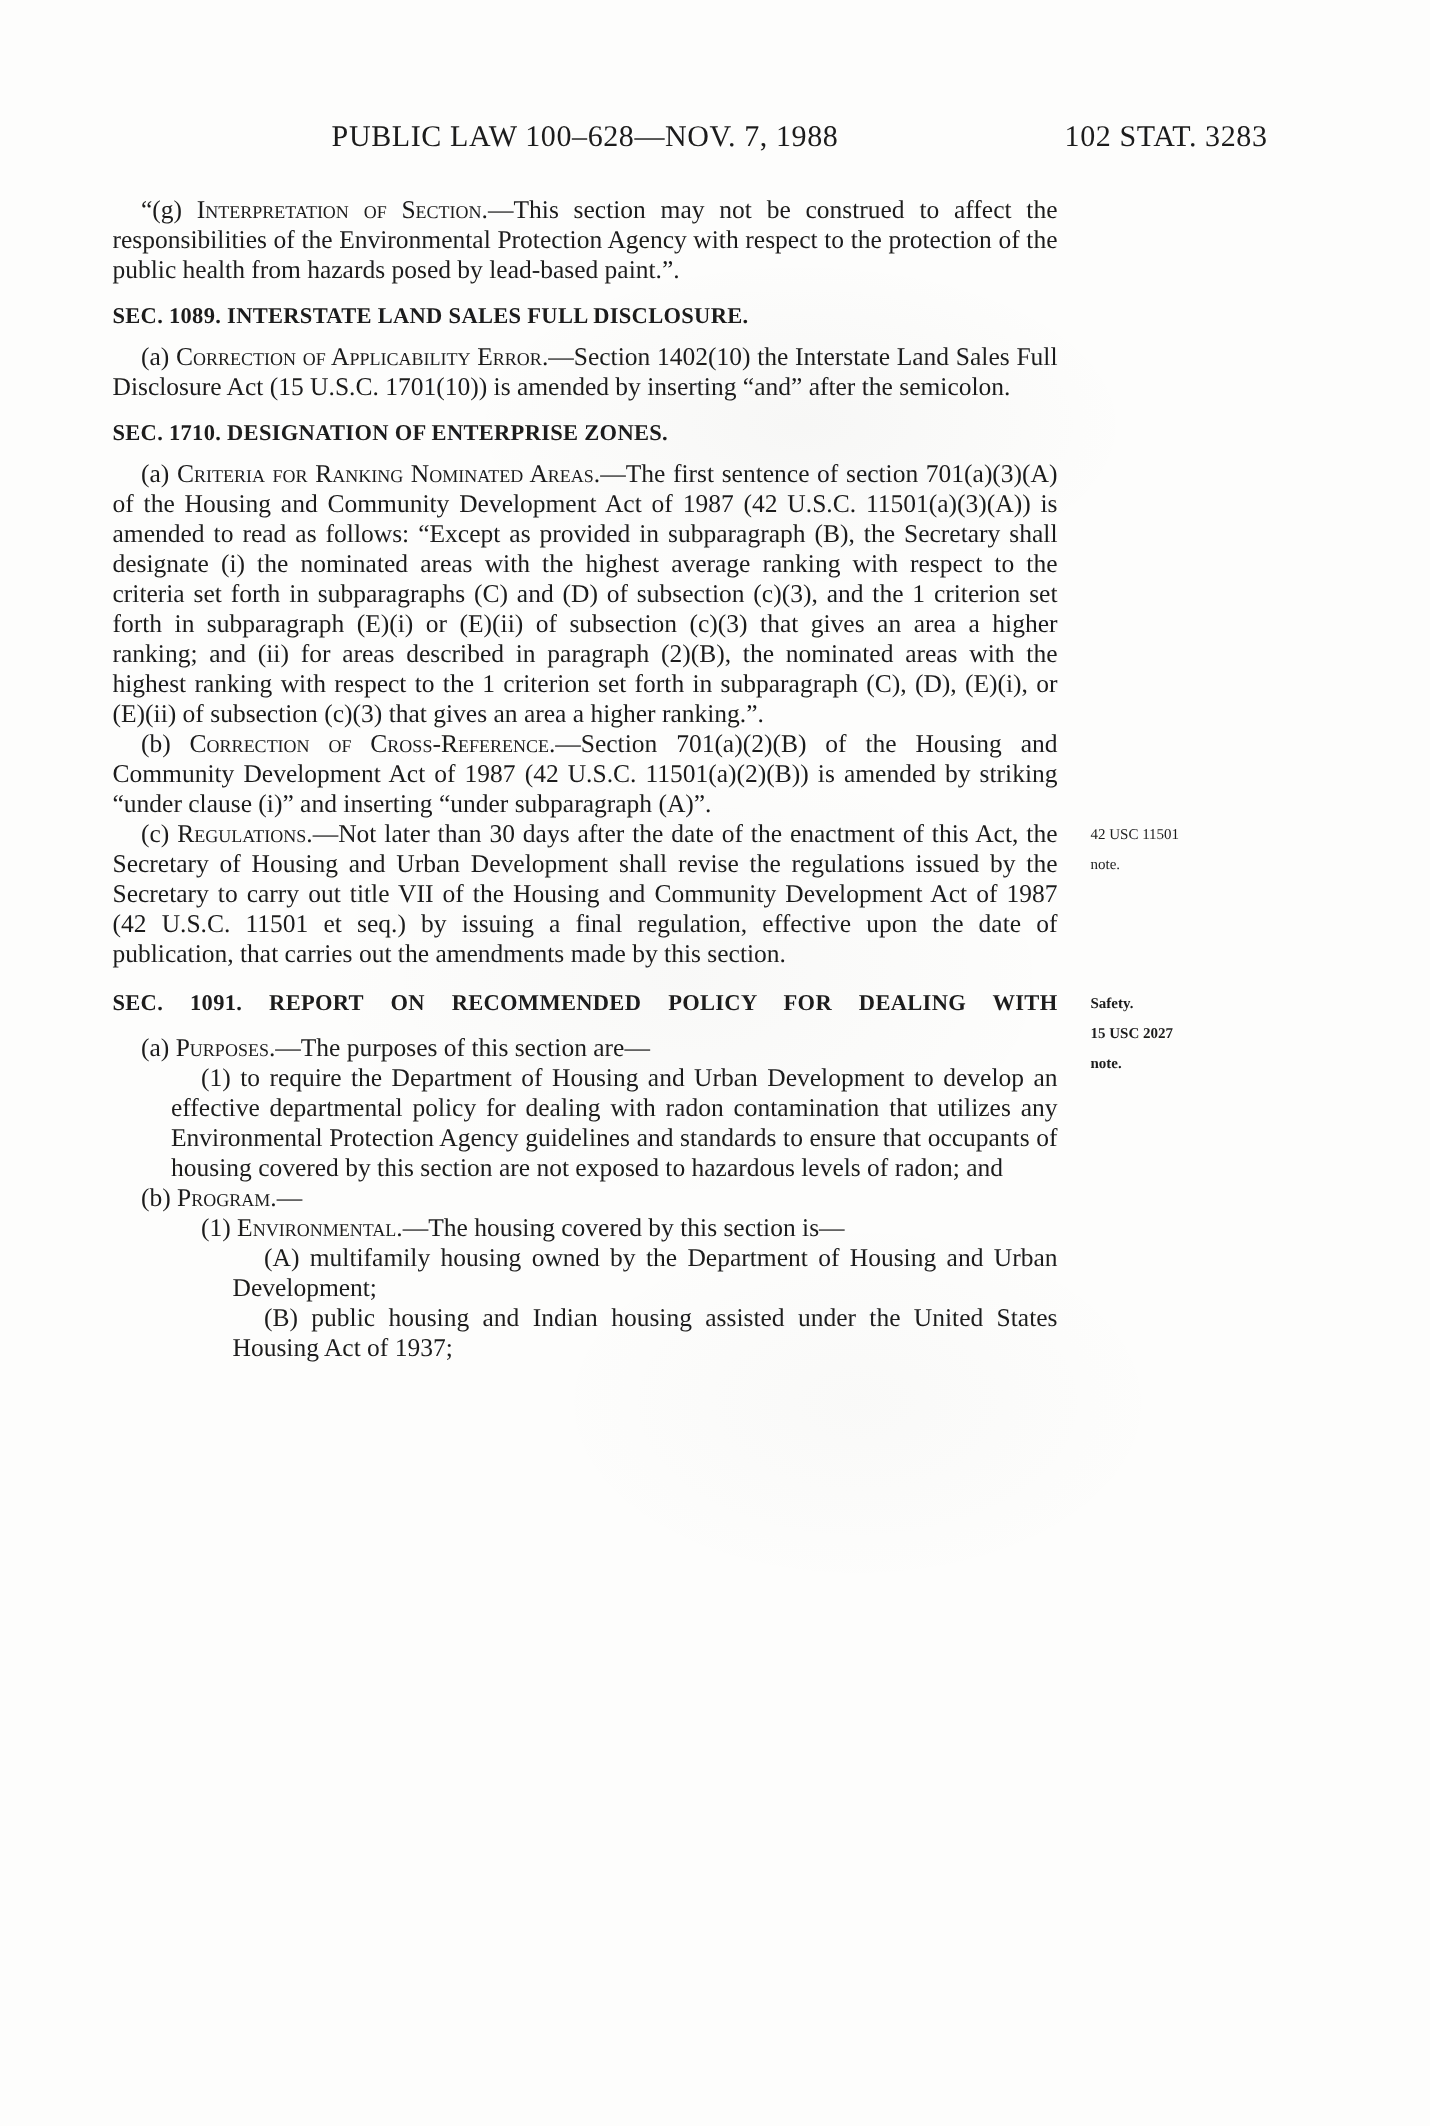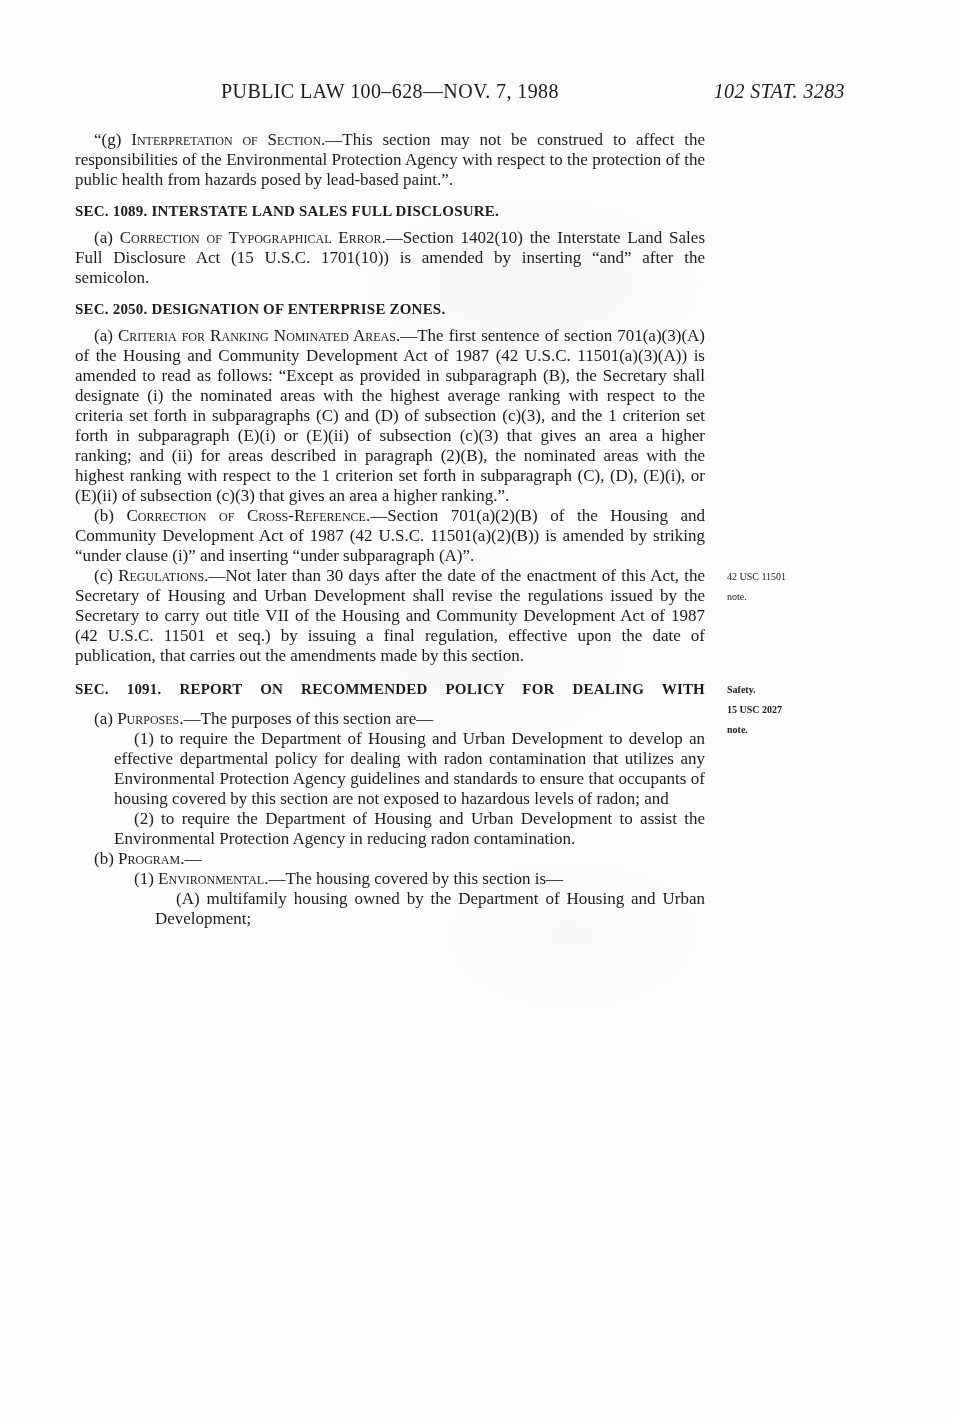--- a/index.html
+++ b/index.html
@@ -26,21 +26,21 @@
   }
   .page-header {
     position: relative;
     height: 26px;
     margin-bottom: 24px;
     font-size: 20px;
     letter-spacing: 0.4px;
     white-space: nowrap;
   }
   .ph-title { text-align: center; }
-  .ph-stat { position: absolute; top: 0; right: -140px; font-style: italic; }
+  .ph-stat { position: absolute; top: 0; right: -140px; }
 
   .para {
     font-size: 17px;
     line-height: 20px;
     text-align: justify;
   }
   .sc { font-variant: small-caps; }
 
   .p1 { text-indent: 19px; }
   .p2 { padding-left: 39px; text-indent: 20px; font-family: Liberation Serif, serif; }
@@ -84,24 +84,24 @@
 
     <div class="page-header">
       <div class="ph-title">PUBLIC LAW 100–628—NOV. 7, 1988</div>
       <div class="ph-stat">102 STAT. 3283</div>
     </div>
 
     <p class="para p1"><span>“(g) </span><span class="sc">Interpretation of Section</span><span>.—This section may not be construed to affect the responsibilities of the Environmental Protection Agency with respect to the protection of the public health from hazards posed by lead-based paint.”.</span></p>
 
     <div class="sec-heading">SEC. 1089. INTERSTATE LAND SALES FULL DISCLOSURE.</div>
 
-    <p class="para p1"><span>(a) </span><span class="sc">Correction of Typographical Error</span><span>.—Section 1402(10) the Interstate Land Sales Full Disclosure Act (15 U.S.C. 1701(10)) is amended by inserting “and” after the semicolon.</span></p>
+    <p class="para p1"><span>(a) </span><span class="sc">Correction of Applicability Error</span><span>.—Section 1402(10) the Interstate Land Sales Full Disclosure Act (15 U.S.C. 1701(10)) is amended by inserting “and” after the semicolon.</span></p>
 
 
-    <div class="sec-heading">SEC. 2050. DESIGNATION OF ENTERPRISE ZONES.</div>
+    <div class="sec-heading">SEC. 1710. DESIGNATION OF ENTERPRISE ZONES.</div>
 
     <p class="para p1"><span>(a) </span><span class="sc">Criteria for Ranking Nominated Areas</span><span>.—The first sentence of section 701(a)(3)(A) of the Housing and Community Development Act of 1987 (42 U.S.C. 11501(a)(3)(A)) is amended to read as follows: “Except as provided in subparagraph (B), the Secretary shall designate (i) the nominated areas with the highest average ranking with respect to the criteria set forth in subparagraphs (C) and (D) of subsection (c)(3), and the 1 criterion set forth in subparagraph (E)(i) or (E)(ii) of subsection (c)(3) that gives an area a higher ranking; and (ii) for areas described in paragraph (2)(B), the nominated areas with the highest ranking with respect to the 1 criterion set forth in subparagraph (C), (D), (E)(i), or (E)(ii) of subsection (c)(3) that gives an area a higher ranking.”.</span></p>
 
     <p class="para p1"><span>(b) </span><span class="sc">Correction of Cross-Reference</span><span>.—Section 701(a)(2)(B) of the Housing and Community Development Act of 1987 (42 U.S.C. 11501(a)(2)(B)) is amended by striking “under clause (i)” and inserting “under subparagraph (A)”.</span></p>
 
     <div class="row">
       <p class="para p1"><span>(c) </span><span class="sc">Regulations</span><span>.—Not later than 30 days after the date of the enactment of this Act, the Secretary of Housing and Urban Development shall revise the regulations issued by the Secretary to carry out title VII of the Housing and Community Development Act of 1987 (42 U.S.C. 11501 et seq.) by issuing a final regulation, effective upon the date of publication, that carries out the amendments made by this section.</span></p>
       <div class="margin-note">
         <div>42 USC 11501</div>
         <div>note.</div>
@@ -114,23 +114,23 @@
         <div>Safety.</div>
         <div>15 USC 2027</div>
         <div>note.</div>
       </div>
     </div>
 
     <p class="para p1"><span>(a) </span><span class="sc">Purposes</span><span>.—The purposes of this section are—</span></p>
 
     <p class="para p2">(1) to require the Department of Housing and Urban Development to develop an effective departmental policy for dealing with radon contamination that utilizes any Environmental Protection Agency guidelines and standards to ensure that occupants of housing covered by this section are not exposed to hazardous levels of radon; and</p>
 
-    <p class="para p2">(2) to require the Department of Housing and Urban Development to assist the Environmental Protection Agency in reducing radon contamination.</p>
 
     <p class="para p1"><span>(b) </span><span class="sc">Program</span><span>.—</span></p>
 
     <p class="para p2"><span>(1) </span><span class="sc">Environmental</span><span>.—The housing covered by this section is—</span></p>
 
     <p class="para p3">(A) multifamily housing owned by the Department of Housing and Urban Development;</p>
 
+    <p class="para p3">(B) public housing and Indian housing assisted under the United States Housing Act of 1937;</p>
 
   </div>
 </div>
 
 </body></html>

